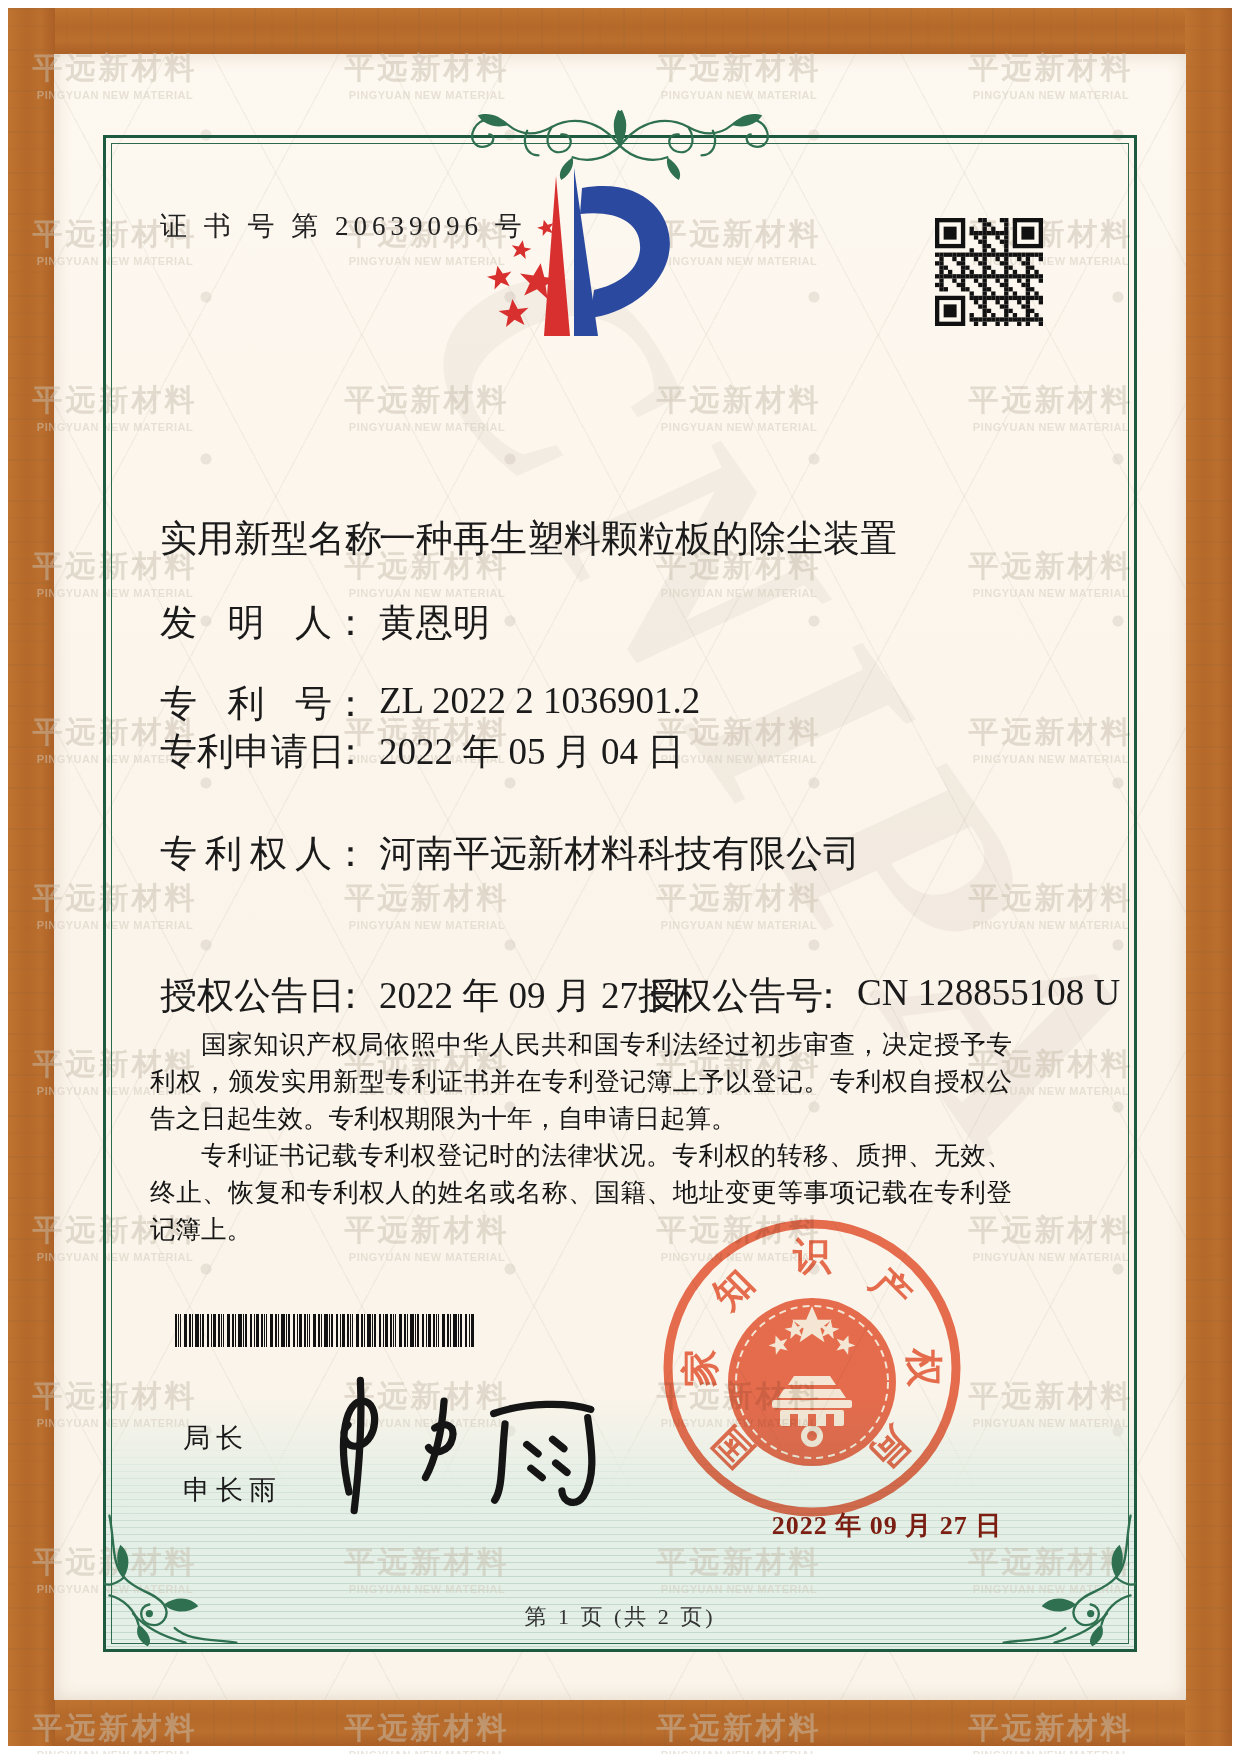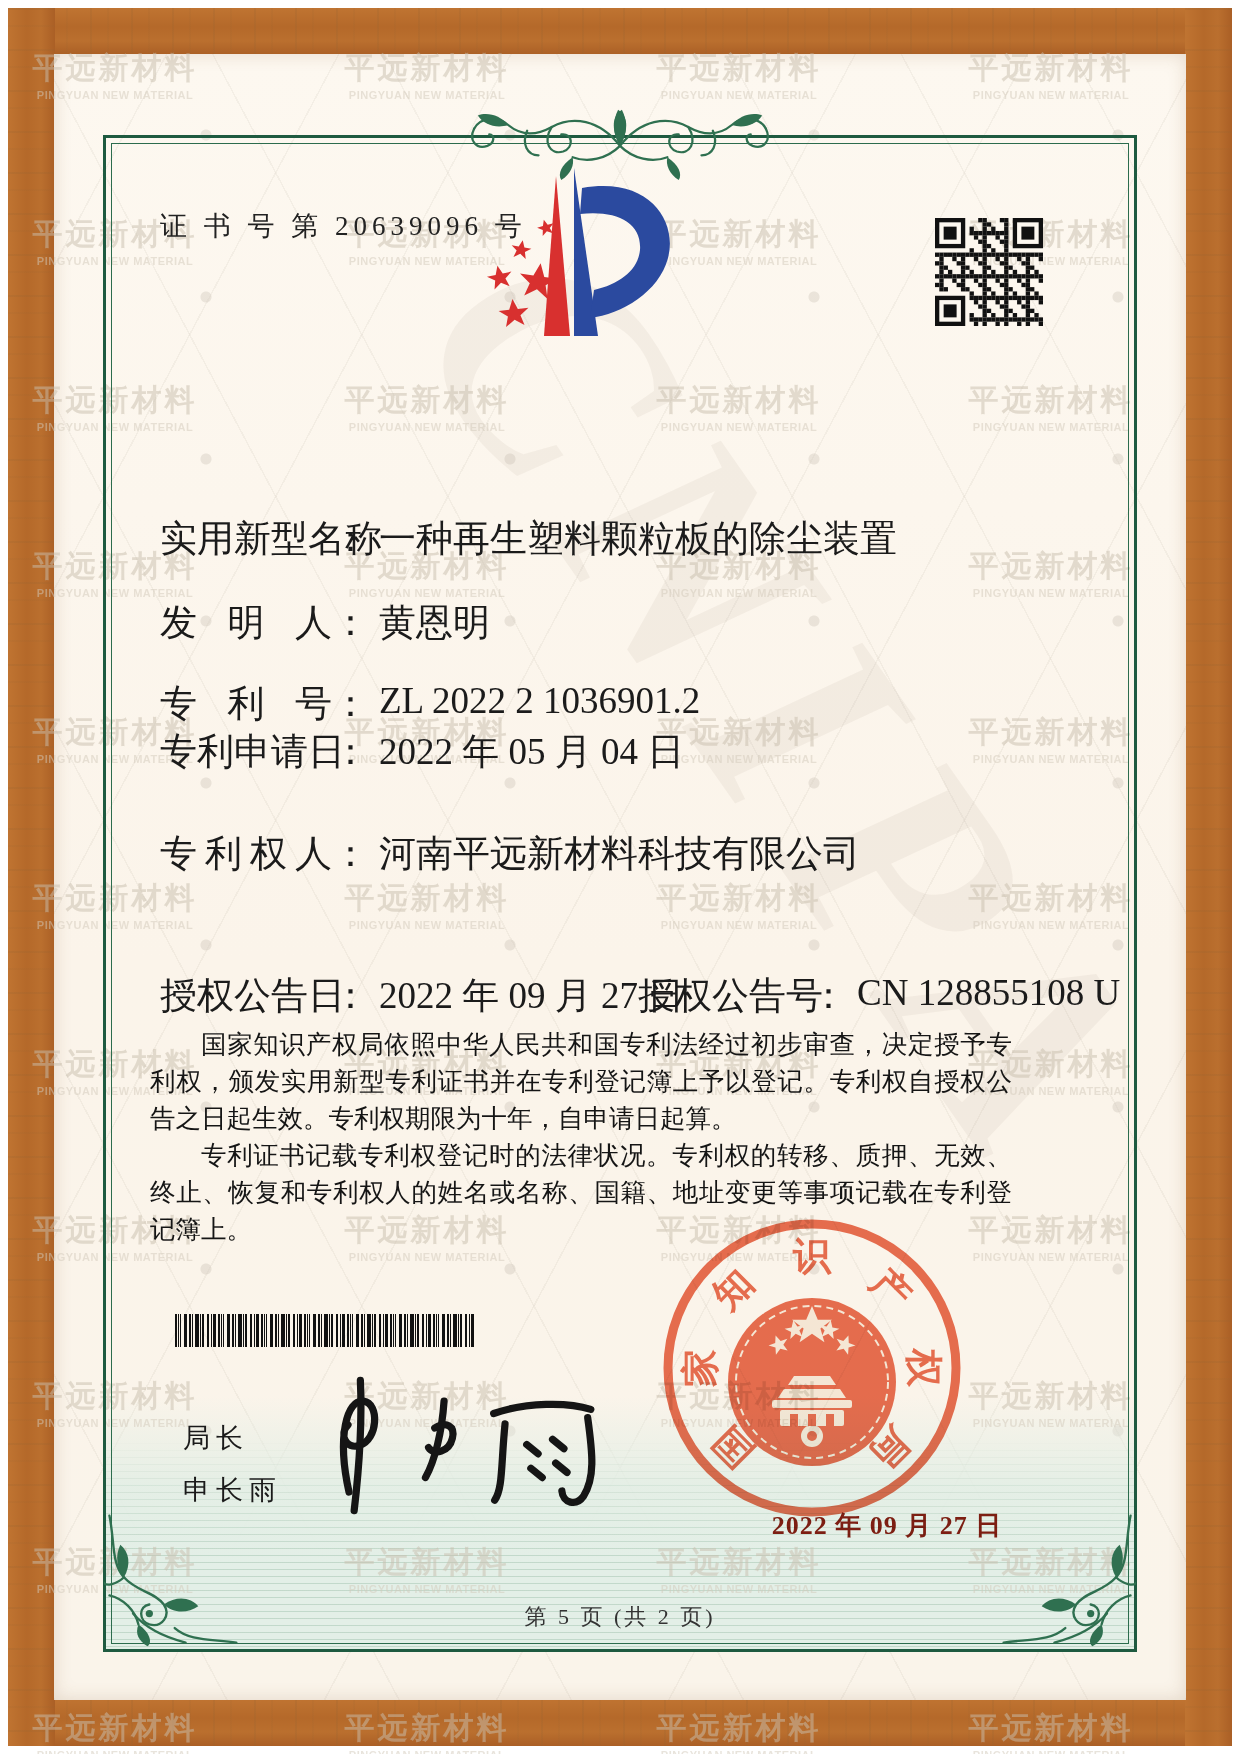--- a/index.html
+++ b/index.html
@@ -701,15 +701,15 @@
           <rect x="132" y="200" width="8" height="12"></rect>
           <rect x="150" y="200" width="8" height="12"></rect>
           <rect x="168" y="200" width="8" height="12"></rect>
           <circle cx="154" cy="222" r="5"></circle>
         </g>
       </g>
     </svg>
   <span class="seal-ch" style="transform: rotate(-135deg) translateY(-112px);">国</span><span class="seal-ch" style="transform: rotate(-90deg) translateY(-112px);">家</span><span class="seal-ch" style="transform: rotate(-45deg) translateY(-112px);">知</span><span class="seal-ch" style="transform: rotate(0deg) translateY(-112px);">识</span><span class="seal-ch" style="transform: rotate(45deg) translateY(-112px);">产</span><span class="seal-ch" style="transform: rotate(90deg) translateY(-112px);">权</span><span class="seal-ch" style="transform: rotate(135deg) translateY(-112px);">局</span></div>
   <div class="seal-date">2022 年 09 月 27 日</div>
 
-  <div class="page-no">第 5 页 (共 2 页)</div>
+  <div class="page-no">第 1 页 (共 2 页)</div>
 
 </div>
 
 </body></html>

